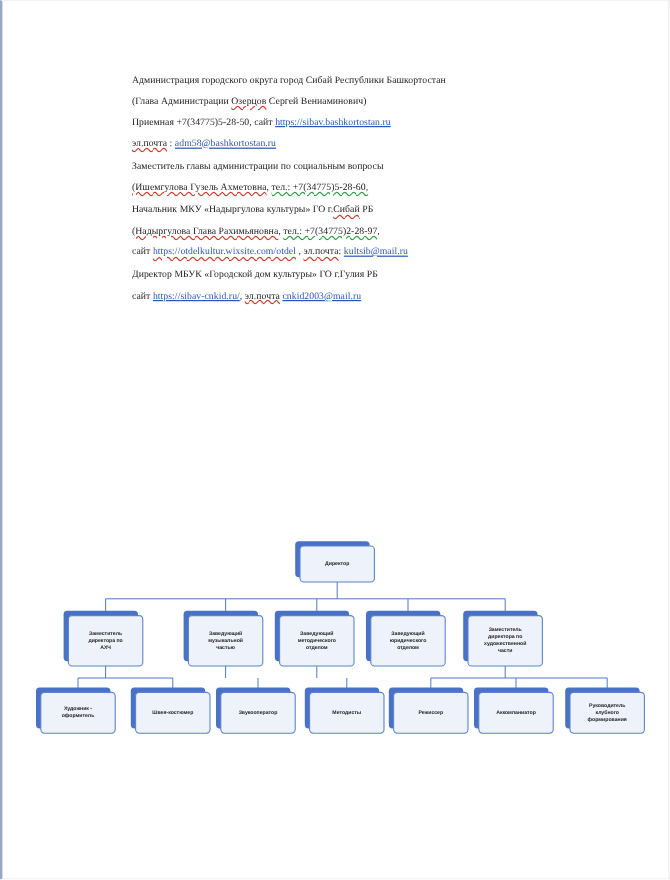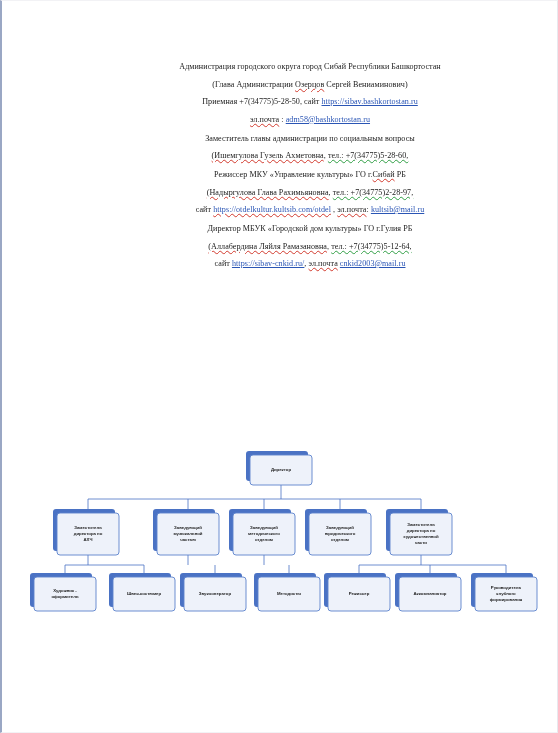--- a/index.html
+++ b/index.html
@@ -33,21 +33,20 @@
     left: 108px;
     top: 62px;
     width: 400px;
     font-size: 8.1px;
     line-height: 1.0;
     color: #1a1a1a;
     letter-spacing: 0.05px;
   }
   .para {
     margin-bottom: 10px;
-    text-align: center;
   }
   .line {
     white-space: nowrap;
     margin-bottom: 8.5px;
     min-height: 9px;
   }
   .line:last-child { margin-bottom: 0; }
 
   a.link, .link {
     color: #2a55b5;
@@ -117,27 +116,26 @@
         <div class="line"><span>Администрация городского округа город Сибай Республики Башкортостан</span></div>
         <div class="line"><span>(Глава Администрации </span><span class="spell-red">Озерцов</span><span> Сергей Вениаминович)</span></div>
         <div class="line"><span>Приемная +7(34775)5-28-50, сайт </span><a href="#" class="link">https://sibav.bashkortostan.ru</a></div>
         <div class="line"><span class="spell-red">эл.почта</span><span> : </span><a href="#" class="link">adm58@bashkortostan.ru</a></div>
       </div>
       <div class="para">
         <div class="line"><span>Заместитель главы администрации по социальным вопросы</span></div>
         <div class="line"><span class="spell-red"> (Ишемгулова Гузель Ахметовна</span><span>, </span><span class="spell-green">тел.: +7(34775)5-28-60,</span></div>
       </div>
       <div class="para">
-        <div class="line"><span>Режиссер МКУ «Управление культуры» ГО  г.</span><span class="spell-red">Сибай</span><span> РБ</span></div>
+        <div class="line"><span>Начальник МКУ «Надыргулова культуры» ГО  г.</span><span class="spell-red">Сибай</span><span> РБ</span></div>
         <div class="line"><span class="spell-red">(Надыргулова Глава Рахимьяновна</span><span>, </span><span class="spell-green">тел.: +7(34775)2-28-97,</span></div>
-        <div class="line"><span>сайт  </span><a href="#" class="spell-red-link">https://otdelkultur.kultsib.com/otdel</a><span> , </span><span class="spell-red">эл.почта</span><span>: </span><a href="#" class="link">kultsib@mail.ru</a></div>
+        <div class="line"><span>сайт  </span><a href="#" class="spell-red-link">https://otdelkultur.wixsite.com/otdel</a><span> , </span><span class="spell-red">эл.почта</span><span>: </span><a href="#" class="link">kultsib@mail.ru</a></div>
       </div>
       <div class="para">
         <div class="line"><span>Директор МБУК «Городской дом культуры» ГО г.Гулия РБ</span></div>
-        <div class="line"><span class="spell-red">(Аллабердина Ляйля Рамазановна</span><span>, </span><span class="spell-green">тел.: +7(34775)5-12-64,</span></div>
         <div class="line"><span>сайт </span><a href="#" class="link">https://sibav-cnkid.ru/</a><span>, </span><span class="spell-red">эл.почта</span><span> </span><a href="#" class="link">cnkid2003@mail.ru</a></div>
       </div>
     </div>
 
   <div class="chart">
     <svg width="558" height="210" viewBox="0 0 558 210" id="org-svg">
       <g id="connectors">
           <line x1="279" y1="44" x2="279" y2="58" class="conn"></line>
           <line x1="86" y1="58" x2="419" y2="58" class="conn"></line>
           <line x1="86" y1="58" x2="86" y2="72" class="conn"></line>

